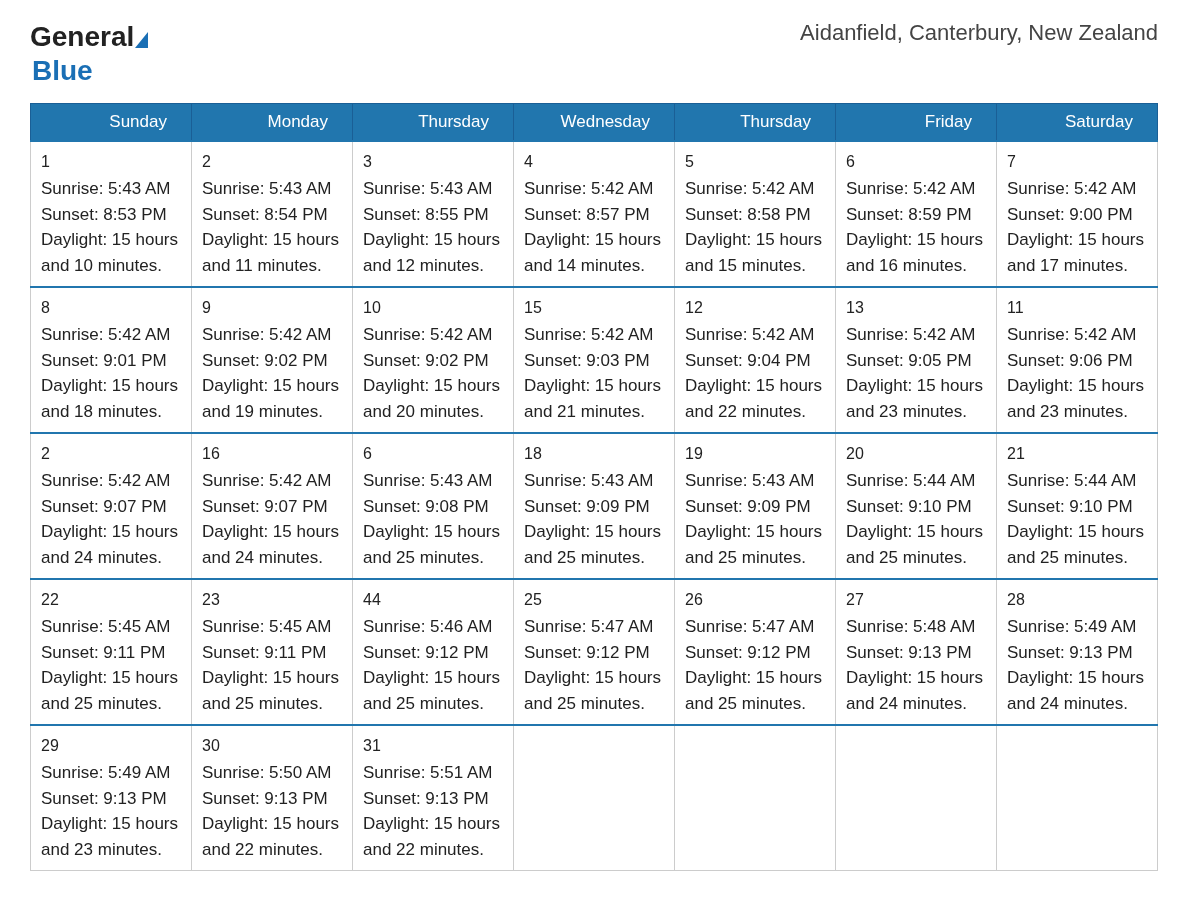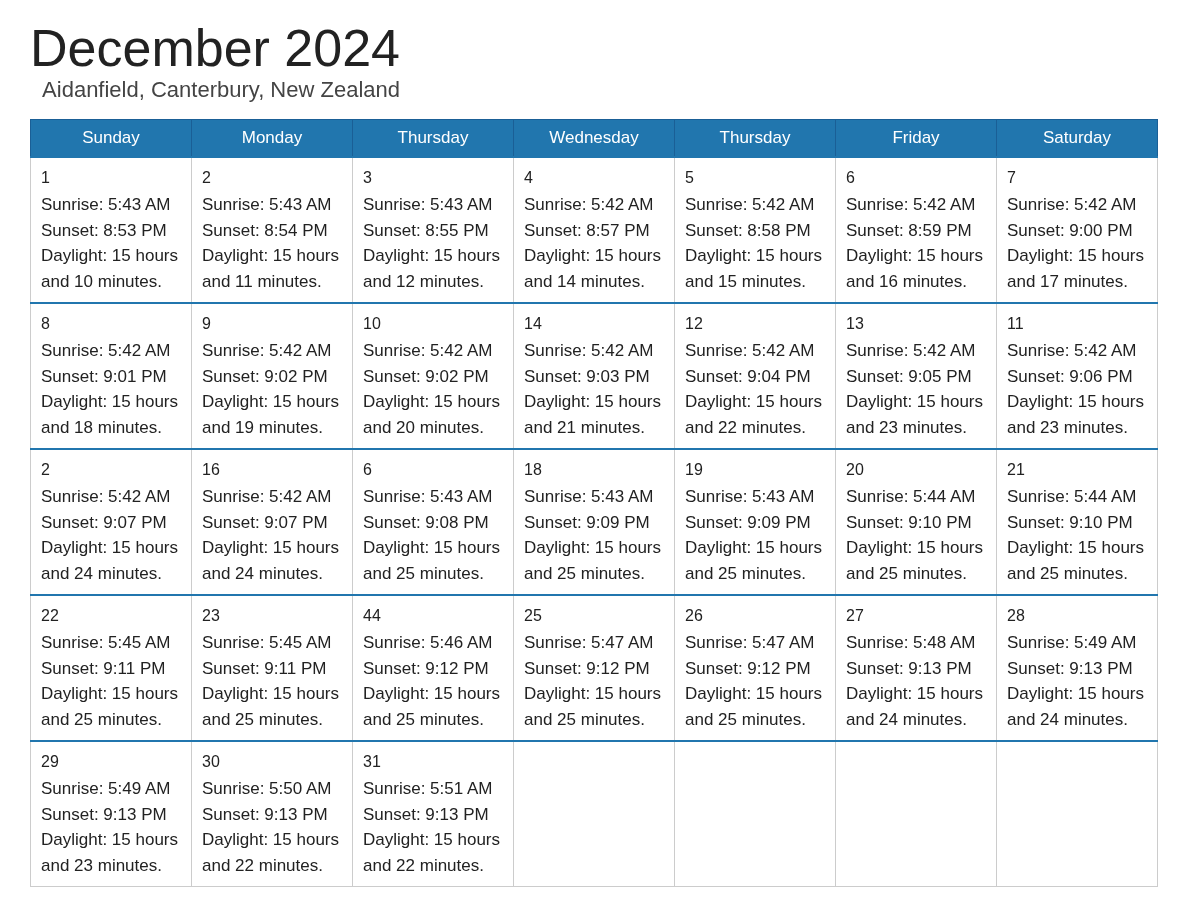--- a/index.html
+++ b/index.html
@@ -34,22 +34,22 @@
     table {
       width: 100%;
       border-collapse: collapse;
       table-layout: fixed;
     }
     thead tr th {
       background: #2176ae;
       color: #fff;
       font-size: 17px;
       font-weight: normal;
-      padding: 8px 6px;
-      text-align: center;
+      padding: 8px 24px;
+      text-align: right;
       border: 1px solid #1a5f96;
     }
     tbody tr td {
       vertical-align: top;
       padding: 8px 10px;
       font-size: 13.5px;
       border-left: 1px solid #ccc;
       border-right: 1px solid #ccc;
       line-height: 1.5;
       height: 110px;
@@ -89,22 +89,29 @@
       margin-left: 2px;
     }
     .logo-block {
       line-height: 1.2;
     }
   </style>
 </head>
 <body>
 
 <div class="header">
+  <div class="logo-block">
+    <div>
+      <span class="logo-general">General</span><span class="logo-triangle"></span>
+    </div>
+    <div>
+      <span class="logo-line2">Blue</span>
+    </div>
+  </div>
   <div class="title-block">
-    <div class="month-title">December 2024</div>
     <div class="location">Aidanfield, Canterbury, New Zealand</div>
   </div>
 </div>
 
 <table>
   <thead>
     <tr>
       <th>Sunday</th>
       <th>Monday</th>
       <th>Thursday</th>
@@ -152,21 +159,21 @@
         </td>
         <td>
           <span class="day-num">9</span>
           <span class="day-info">Sunrise: 5:42 AM<br>Sunset: 9:02 PM<br>Daylight: 15 hours<br>and 19 minutes.</span>
         </td>
         <td>
           <span class="day-num">10</span>
           <span class="day-info">Sunrise: 5:42 AM<br>Sunset: 9:02 PM<br>Daylight: 15 hours<br>and 20 minutes.</span>
         </td>
         <td>
-          <span class="day-num">14</span>
+          <span class="day-num">15</span>
           <span class="day-info">Sunrise: 5:42 AM<br>Sunset: 9:03 PM<br>Daylight: 15 hours<br>and 21 minutes.</span>
         </td>
         <td>
           <span class="day-num">12</span>
           <span class="day-info">Sunrise: 5:42 AM<br>Sunset: 9:04 PM<br>Daylight: 15 hours<br>and 22 minutes.</span>
         </td>
         <td>
           <span class="day-num">13</span>
           <span class="day-info">Sunrise: 5:42 AM<br>Sunset: 9:05 PM<br>Daylight: 15 hours<br>and 23 minutes.</span>
         </td>

